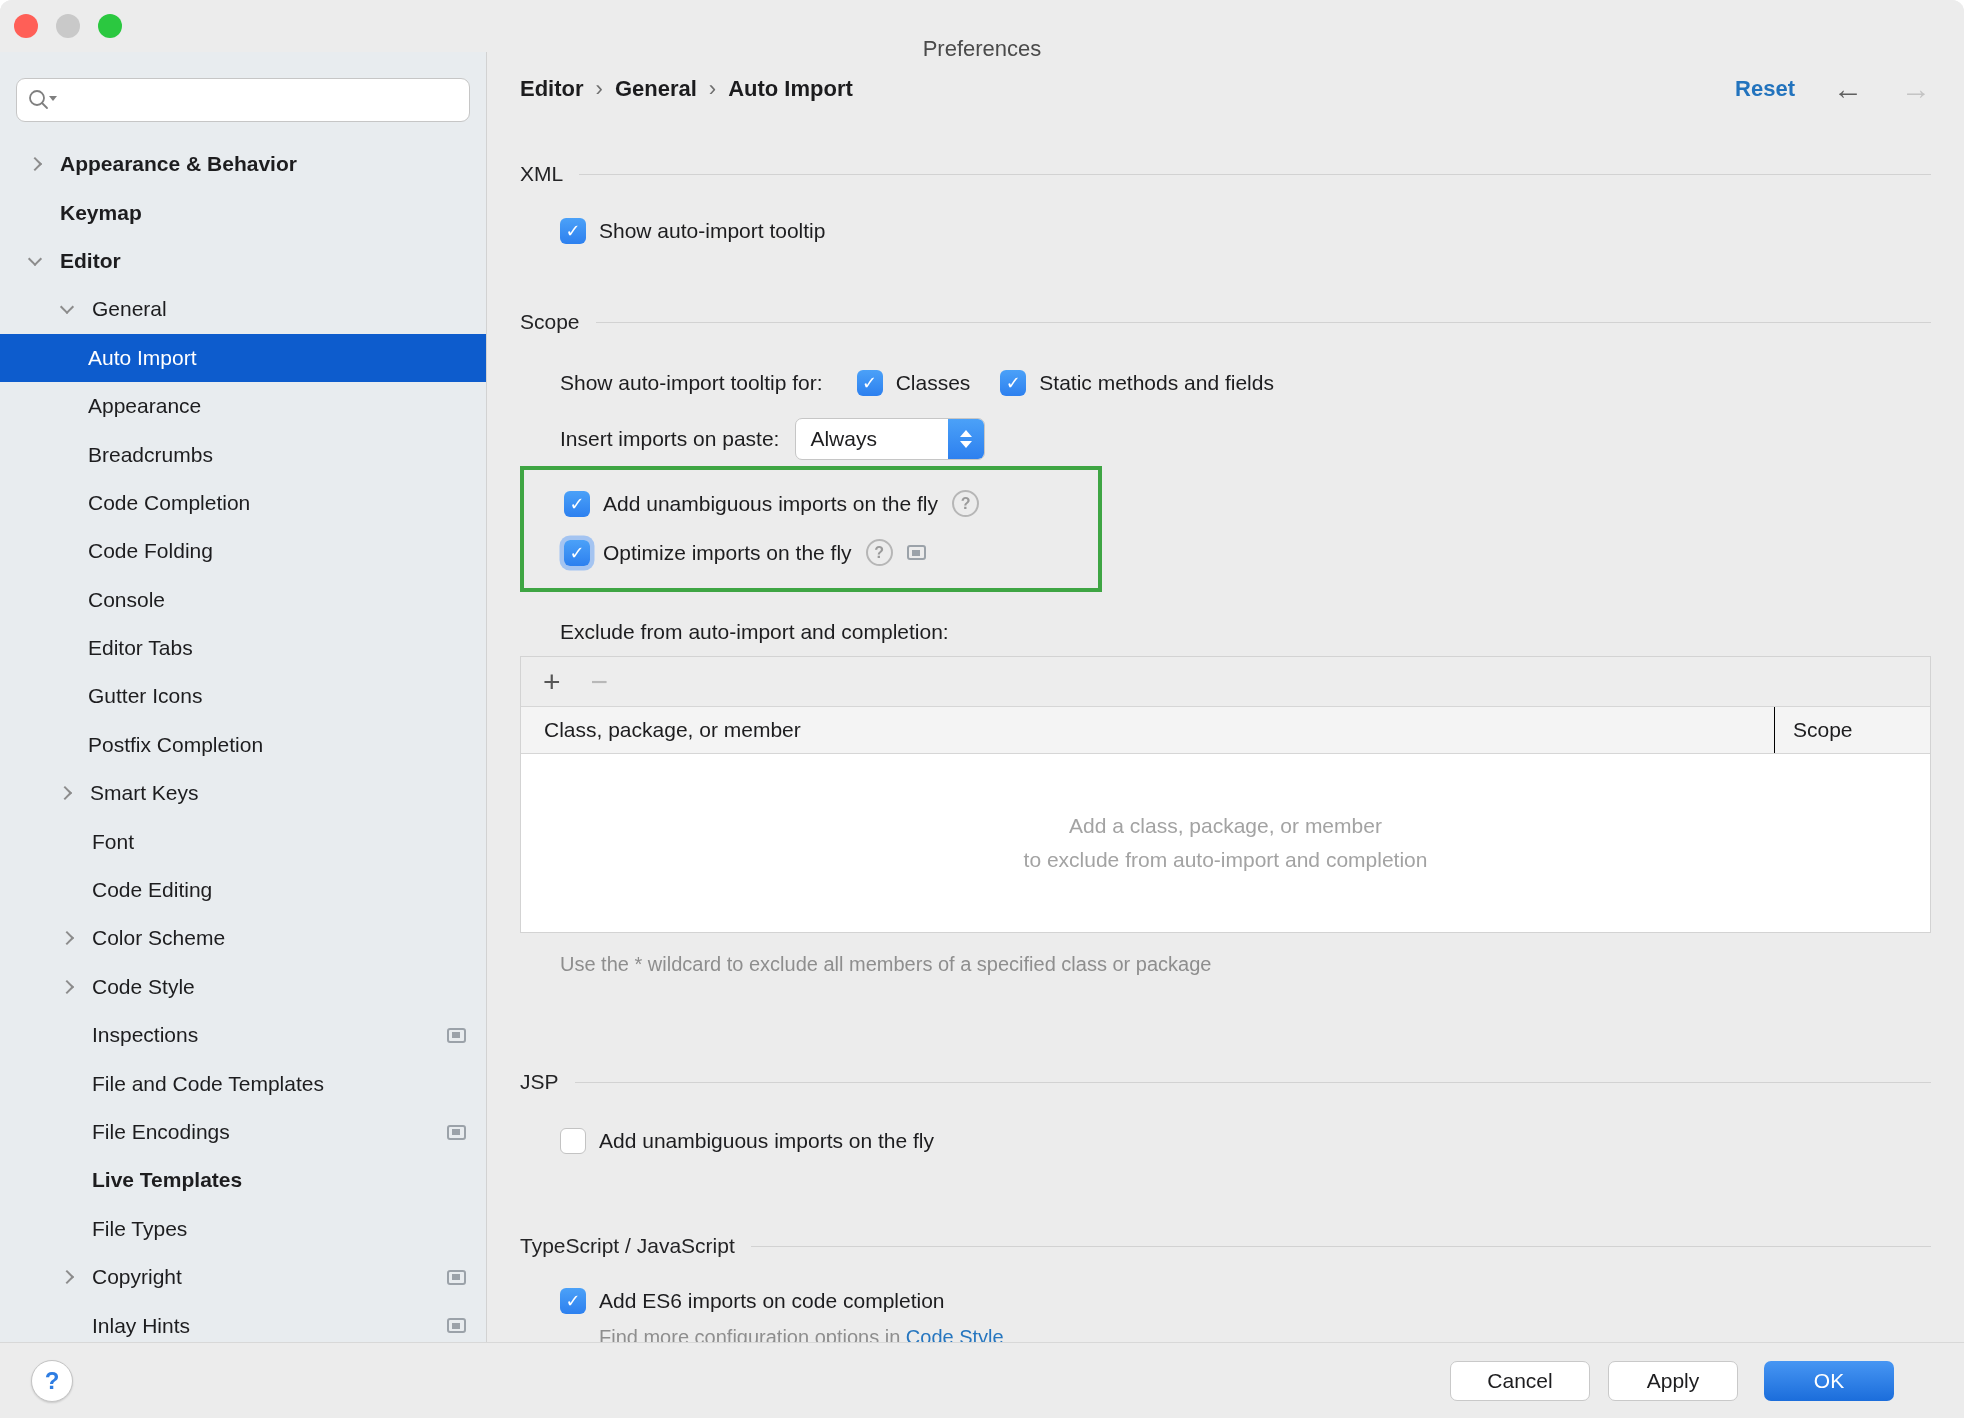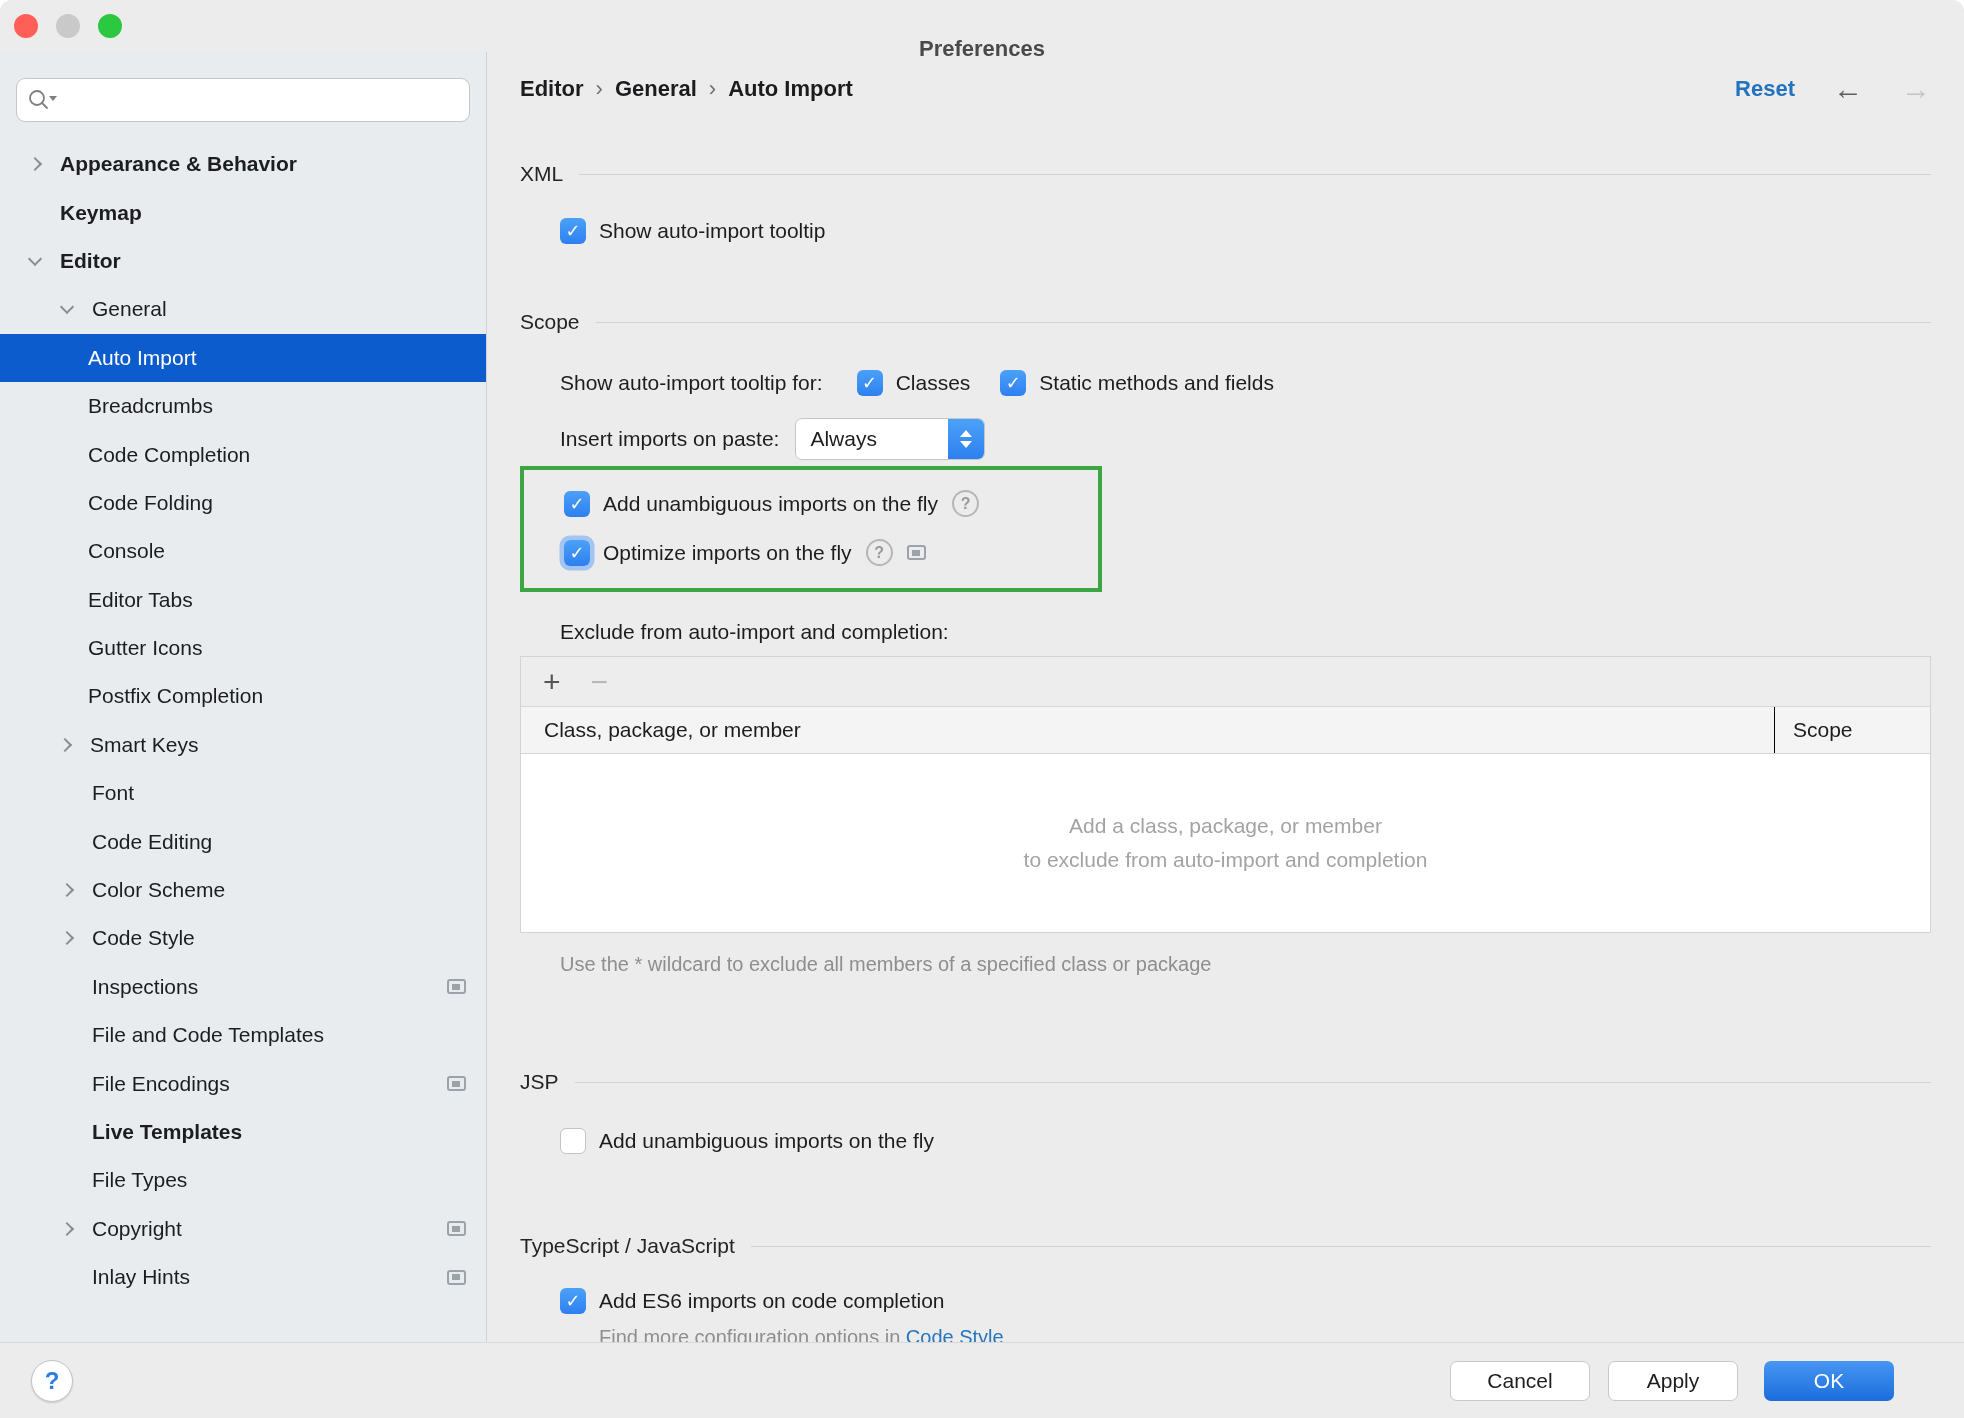--- a/index.html
+++ b/index.html
@@ -7,21 +7,21 @@
   body{font-family:"Liberation Sans","DejaVu Sans",sans-serif;width:1964px;height:1418px;overflow:hidden;}
   .window{width:1964px;height:1418px;display:flex;flex-direction:column;background:#ececec;border-radius:12px 12px 0 0;overflow:hidden;}
 
   
   .titlebar{height:52px;flex:none;position:relative;display:flex;align-items:center;justify-content:center;background:#ececec;}
   .traffic{position:absolute;left:14px;top:0;height:52px;display:flex;align-items:center;gap:18px;}
   .light{width:24px;height:24px;border-radius:50%;}
   .light.red{background:#ff5f57;}
   .light.gray{background:#c9c9c9;}
   .light.green{background:#2bc840;}
-  .win-title{font-size:22px;font-weight:700;color:#4a4a4a;margin-top:45px;}
+  .win-title{font-size:22px;font-weight:400;color:#4a4a4a;margin-top:45px;}
 
   
   .middle{flex:1;display:flex;min-height:0;}
 
   
   .sidebar{width:487px;flex:none;background:#e8ecef;border-right:1px solid #d2d2d2;display:flex;flex-direction:column;overflow:hidden;}
   .search-wrap{margin:26px 16px 18px 16px;position:relative;}
   .search-input{width:100%;height:44px;border:1px solid #c6c6c6;border-radius:9px;background:#ffffff;padding:0 10px 0 42px;font-size:20px;outline:none;}
   .search-icon{position:absolute;left:10px;top:9px;}
   .tree{flex:1;overflow:hidden;}
@@ -147,20 +147,23 @@
         <div class="tree-row ind2">
           <span class="chev-slot">
               <span class="chev down"></span>
             </span>
           <span class="tree-label">General</span>
         </div>
         <div class="tree-row ind3 selected">
           <span class="tree-label">Auto Import</span>
         </div>
         <div class="tree-row ind3">
+          <span class="tree-label">Appearance</span>
+        </div>
+        <div class="tree-row ind3">
           <span class="tree-label">Breadcrumbs</span>
         </div>
         <div class="tree-row ind3">
           <span class="tree-label">Code Completion</span>
         </div>
         <div class="tree-row ind3">
           <span class="tree-label">Code Folding</span>
         </div>
         <div class="tree-row ind3">
           <span class="tree-label">Console</span>

